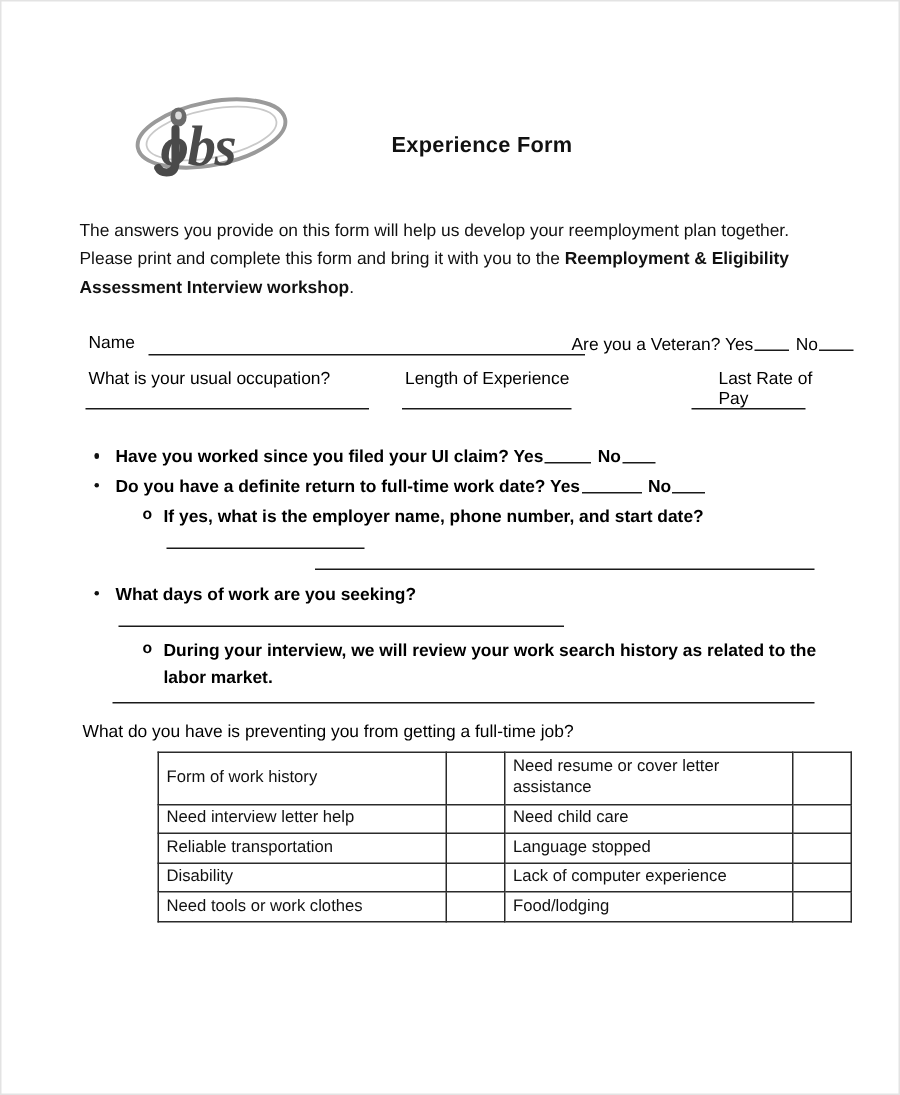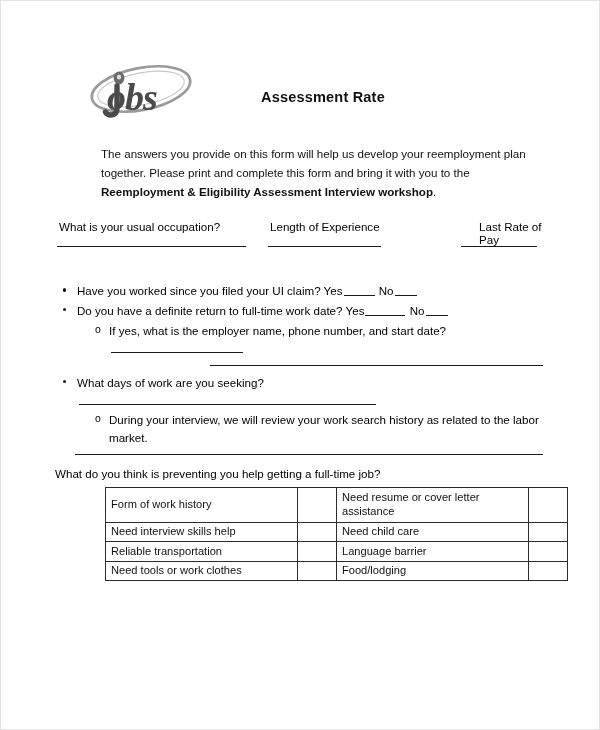--- a/index.html
+++ b/index.html
@@ -54,21 +54,20 @@
     letter-spacing: 0.2px;
     color: #111;
   }
 
   
   .intro {
     font-size: 11.6px;
     line-height: 1.62;
     margin-top: 14px;
     color: #111;
-    margin-left: 48px;
   }
   .intro b { font-weight: bold; }
 
   
   .row-name {
     position: relative;
     margin-top: 21px;
     font-size: 11.6px;
     height: 20px;
   }
@@ -86,33 +85,33 @@
     display: inline-block;
     width: 23px;
     border-bottom: 1.4px solid #1a1a1a;
     margin: 0 1px -1px 1px;
     height: 11px;
   }
 
   
   .row-occ {
     position: relative;
-    margin-top: 19px;
+    margin-top: 4px;
     font-size: 11.6px;
     height: 38px;
   }
   .occ-a { position: absolute; left: 6px;   top: 0; }
   .occ-b { position: absolute; left: 217px; top: 0; }
   .occ-c { position: absolute; left: 426px; top: 0; }
   .occ-rule-a { position: absolute; left: 4px;   top: 26px; width: 189px; border-bottom: 1.7px solid #1a1a1a; }
   .occ-rule-b { position: absolute; left: 215px; top: 26px; width: 113px; border-bottom: 1.7px solid #1a1a1a; }
   .occ-rule-c { position: absolute; left: 408px; top: 26px; width: 76px;  border-bottom: 1.7px solid #1a1a1a; }
 
   
-  .qlist { margin-top: 24px; font-size: 11.6px; }
+  .qlist { margin-top: 12px; font-size: 11.6px; font-weight: bold; }
 
   .q {
     position: relative;
     padding-left: 24px;
     line-height: 1.52;
     margin-bottom: 2px;
   }
   .q > .bullet {
     position: absolute;
     left: 10px;
@@ -183,25 +182,32 @@
       <div class="logo">
         <svg viewBox="0 0 116 62" width="116" height="62" aria-hidden="true">
           <ellipse cx="58" cy="28" rx="50" ry="21" fill="none" stroke="#9a9a9a" stroke-width="2.6" transform="rotate(-11 58 28)"></ellipse>
           <ellipse cx="58" cy="28" rx="44" ry="16" fill="none" stroke="#c9c9c9" stroke-width="1.2" transform="rotate(-11 58 28)"></ellipse>
           <ellipse cx="36" cy="17" rx="5.4" ry="6.4" fill="#6b6b6b"></ellipse>
           <ellipse cx="36" cy="16" rx="2.2" ry="2.6" fill="#dcdcdc"></ellipse>
           <text x="24" y="49" font-family="'Liberation Serif', serif" font-size="38" font-weight="bold" font-style="italic" fill="#4a4a4a" letter-spacing="-1">obs</text>
           <path d="M34 25 L34 47 Q34 54 28 54 Q24 54 22.5 51" fill="none" stroke="#4a4a4a" stroke-width="5.4" stroke-linecap="round"></path>
         </svg>
       </div>
-      <div class="form-title">Assessment Rate</div>
+      <div class="form-title">Experience Form</div>
     </div>
 
     <p class="intro"><span>The answers you provide on this form will help us develop your reemployment plan together.  Please print and complete this form and bring it with you to the </span><b>Reemployment &amp; Eligibility Assessment Interview workshop</b><span>.</span></p>
 
+    <div class="row-name">
+      <span class="lbl-name">Name</span>
+      <span class="rule-name"></span>
+      <span class="vet-q"><span>Are you a Veteran?</span>
+        <span>Yes</span><span class="blank-s"></span>
+        <span>No</span><span class="blank-s"></span></span>
+    </div>
 
     <div class="row-occ">
       <span class="occ-a">What is your usual occupation?</span>
       <span class="occ-b">Length of Experience</span>
       <span class="occ-c">Last Rate of Pay</span>
       <span class="occ-rule-a"></span>
       <span class="occ-rule-b"></span>
       <span class="occ-rule-c"></span>
     </div>
 
@@ -231,40 +237,46 @@
 
       <div class="sub">
         <span class="obullet">o</span><span>During your interview, we will review your work search history as related to the labor market.</span>
       </div>
 
 
 
       <div class="contline i2"></div>
     </div>
 
-    <div class="prevent-q">What do you think is preventing you help getting a full-time job?</div>
+    <div class="prevent-q">What do you have is preventing you from getting a full-time job?</div>
 
     <table class="barriers">
       <tbody>
         <tr>
           <td class="lbl">Form of work history</td>
           <td class="check"></td>
           <td class="lbl">Need resume or cover letter assistance</td>
           <td class="check"></td>
         </tr>
         <tr>
-          <td class="lbl">Need interview skills help</td>
+          <td class="lbl">Need interview letter help</td>
           <td class="check"></td>
           <td class="lbl">Need child care</td>
           <td class="check"></td>
         </tr>
         <tr>
           <td class="lbl">Reliable transportation</td>
           <td class="check"></td>
-          <td class="lbl">Language barrier</td>
+          <td class="lbl">Language stopped</td>
+          <td class="check"></td>
+        </tr>
+        <tr>
+          <td class="lbl">Disability</td>
+          <td class="check"></td>
+          <td class="lbl">Lack of computer experience</td>
           <td class="check"></td>
         </tr>
         <tr>
           <td class="lbl">Need tools or work clothes</td>
           <td class="check"></td>
           <td class="lbl">Food/lodging</td>
           <td class="check"></td>
         </tr>
 
       </tbody>

